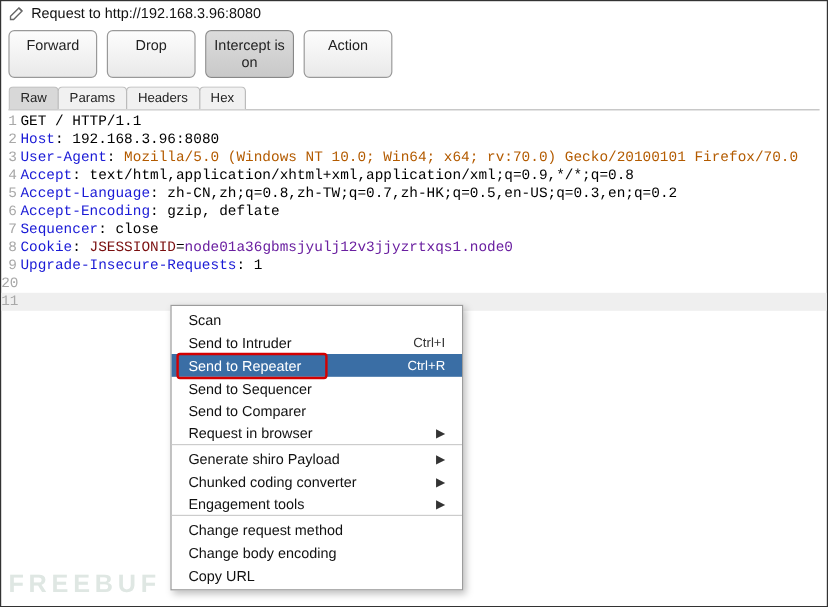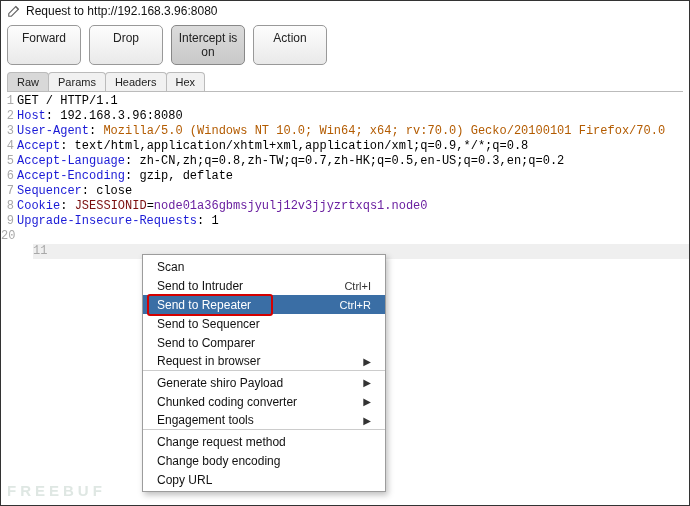--- a/index.html
+++ b/index.html
@@ -82,21 +82,21 @@
   .ln {
     width: 14px;
     text-align: right;
     color: #a8a8a8;
     flex-shrink: 0;
     padding-right: 1px;
     user-select: none;
     font-family: "Courier New", monospace;
   }
   .code { padding-left: 2px; overflow: hidden; }
-  .line.hl { background: #efefef; margin-left: 32px; }
+  .line.hl { background: #efefef; }
   .hname { color: #1a1ad6; text-align: center; }
   .m1    { color: #7a0f0f; }     
   .purple{ color: #6a1fa0; }     
   .orange{ color: #b35b00; }     
 
   
   .ctx {
     position: absolute;
     left: 141px;
     top: 253px;
@@ -138,21 +138,21 @@
     width: 126px;
     height: 22px;
     pointer-events: none;
   }
   .watermark {
     position: absolute;
     left: 6px;
     bottom: 6px;
     font-weight: bold;
     letter-spacing: 4px;
-    font-size: 15px;
+    font-size: 21px;
     color: #dfe7e3;
     font-family: Arial, sans-serif;
     user-select: none;
   }
 </style>
 </head>
 <body>
 
 <div class="topbar">
   <span class="pencil">

